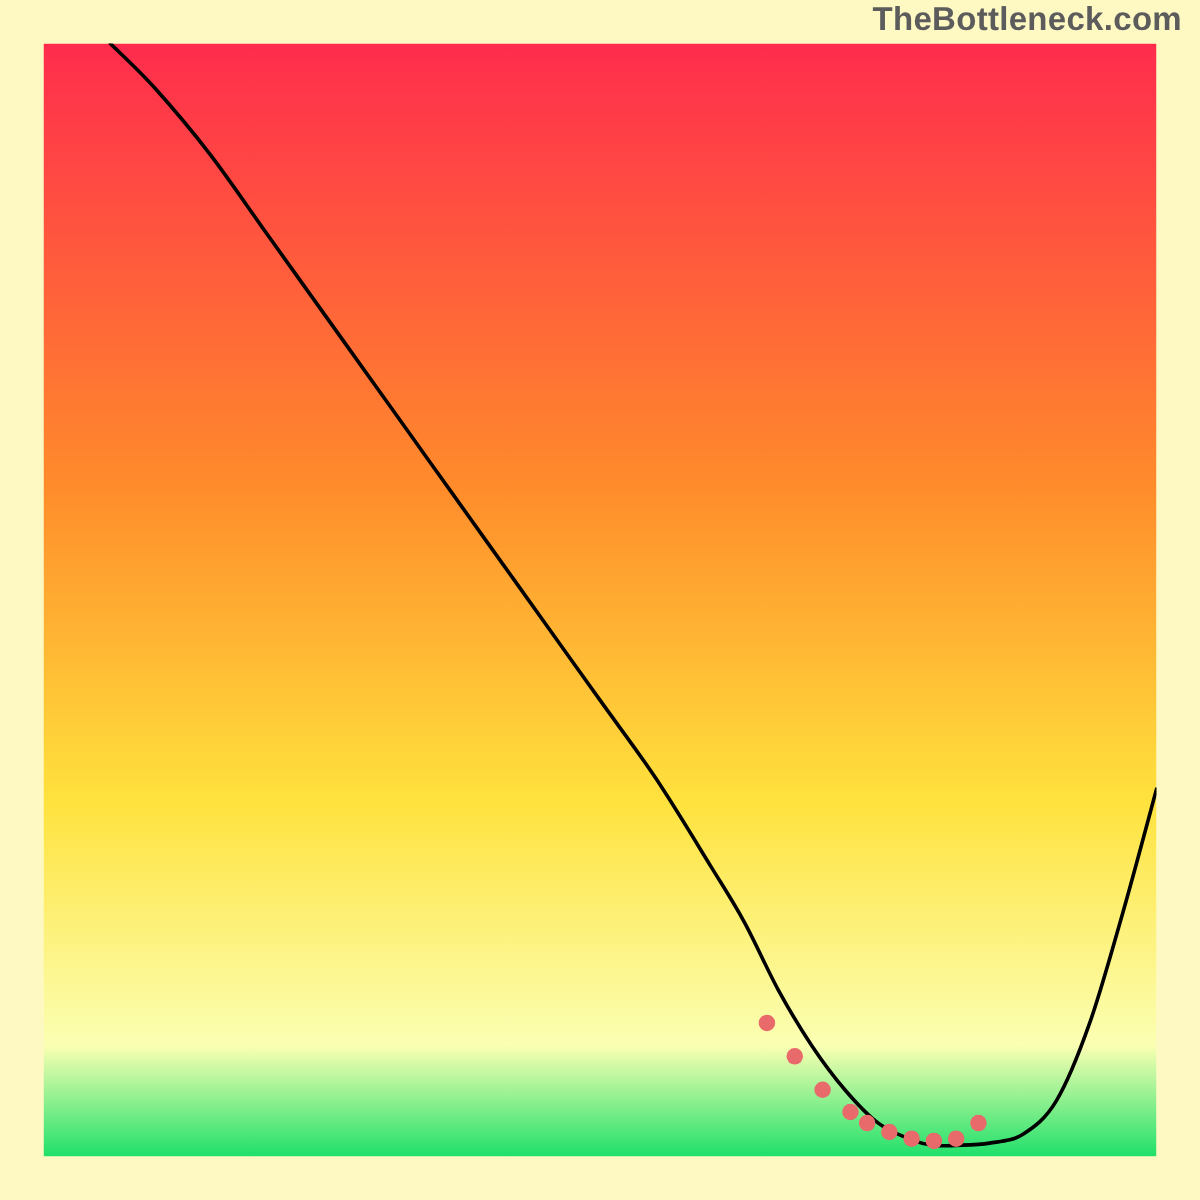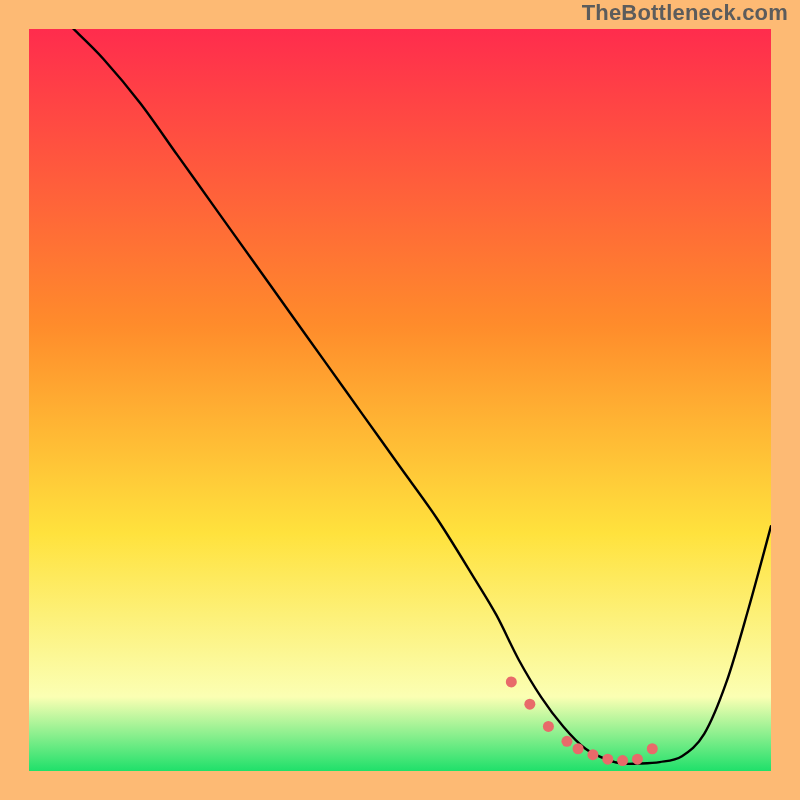--- a/index.html
+++ b/index.html
@@ -7,21 +7,21 @@
     padding: 0;
     width: 800px;
     height: 800px;
     background: #000000;
     overflow: hidden;
   }
   .stage {
     position: relative;
     width: 800px;
     height: 800px;
-    background: #fdba74;
+    background: #fef9c3;
   }
   .watermark {
     position: absolute;
     top: 0;
     right: 12px;
     font-family: Arial, Helvetica, sans-serif;
     font-size: 22px;
     font-weight: 600;
     color: #5c5c5c;
     letter-spacing: 0.2px;

